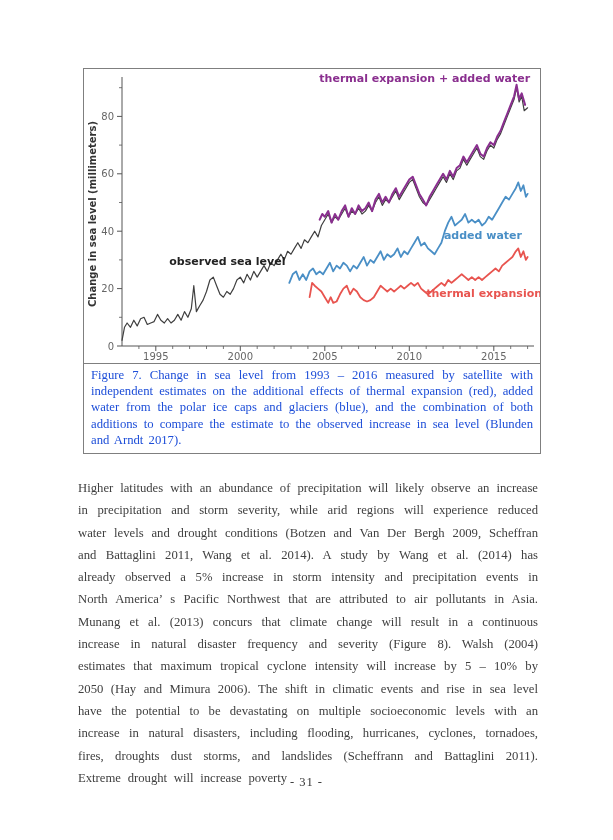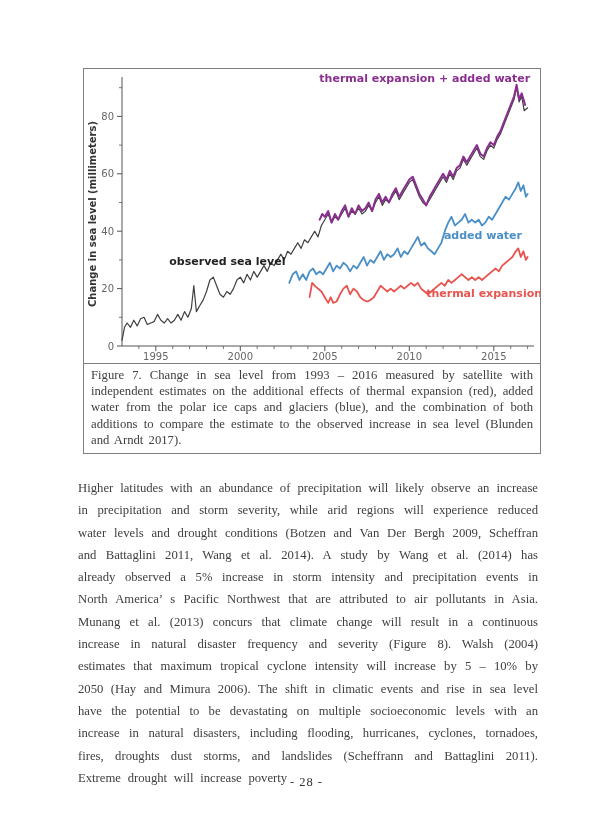--- a/index.html
+++ b/index.html
@@ -4,21 +4,21 @@
 <style>
   html,body{margin:0;padding:0;background:#e9e9e9}
   .page{position:relative;width:613px;height:840px;background:#ffffff;
         font-family:"Liberation Serif",serif;overflow:hidden;margin:0 auto}
   .figure-block{position:absolute;left:83px;top:68px;width:458px;
         border:1px solid #7f7f7f;box-sizing:border-box;background:#fff}
   .chart-cell{height:294px;border-bottom:1px solid #7f7f7f;box-sizing:content-box}
   .chart-cell svg{display:block}
   svg text{font-family:"DejaVu Sans","Liberation Sans",sans-serif}
   .caption-cell{padding:3px 7px 5px 7px;font-size:12.7px;line-height:16.2px;
-        text-align:justify;color:#404040;word-spacing:2px}
+        text-align:justify;color:#1d4ed8;word-spacing:2px}
   .body-text{position:absolute;left:78px;top:477px;width:460px;
         font-size:12.7px;line-height:22.3px;text-align:justify;
         color:#404040;word-spacing:3.5px}
   .page-number{position:absolute;left:0;right:0;top:775px;text-align:center;
         font-size:12.5px;color:#333;letter-spacing:1px}
 </style>
 </head>
 <body>
 
 <div class="page">
@@ -81,15 +81,15 @@
           <text x="85.31999999999923" y="195.779" text-anchor="start" font-size="11" font-weight="bold" fill="#222222">observed sea level</text>
           <text x="359.9449999999992" y="169.949" text-anchor="start" font-size="11" font-weight="bold" fill="#4a8fc6">added water</text>
           <text x="342.2" y="228.21" text-anchor="start" font-size="11" font-weight="bold" fill="#e8544f">thermal expansion</text>
         </svg>
     </div>
     <div class="caption-cell">Figure 7. Change in sea level from 1993 – 2016 measured by satellite with independent estimates on the additional effects of thermal expansion (red), added water from the polar ice caps and glaciers (blue), and the combination of both additions to compare the estimate to the observed increase in sea level (Blunden and Arndt 2017).</div>
   </div>
 
   <div class="body-text">Higher latitudes with an abundance of precipitation will likely observe an increase in precipitation and storm severity, while arid regions will experience reduced water levels and drought conditions (Botzen and Van Der Bergh 2009, Scheffran and Battaglini 2011, Wang et al. 2014). A study by Wang et al. (2014) has already observed a 5% increase in storm intensity and precipitation events in North America’ s Pacific Northwest that are attributed to air pollutants in Asia. Munang et al. (2013) concurs that climate change will result in a continuous increase in natural disaster frequency and severity (Figure 8). Walsh (2004) estimates that maximum tropical cyclone intensity will increase by 5 – 10% by 2050 (Hay and Mimura 2006). The shift in climatic events and rise in sea level have the potential to be devastating on multiple socioeconomic levels with an increase in natural disasters, including flooding, hurricanes, cyclones, tornadoes, fires, droughts dust storms, and landslides (Scheffrann and Battaglini 2011). Extreme drought will increase poverty</div>
 
-  <div class="page-number">- 28 -</div>
+  <div class="page-number">- 31 -</div>
 
 </div>
 
 </body></html>

